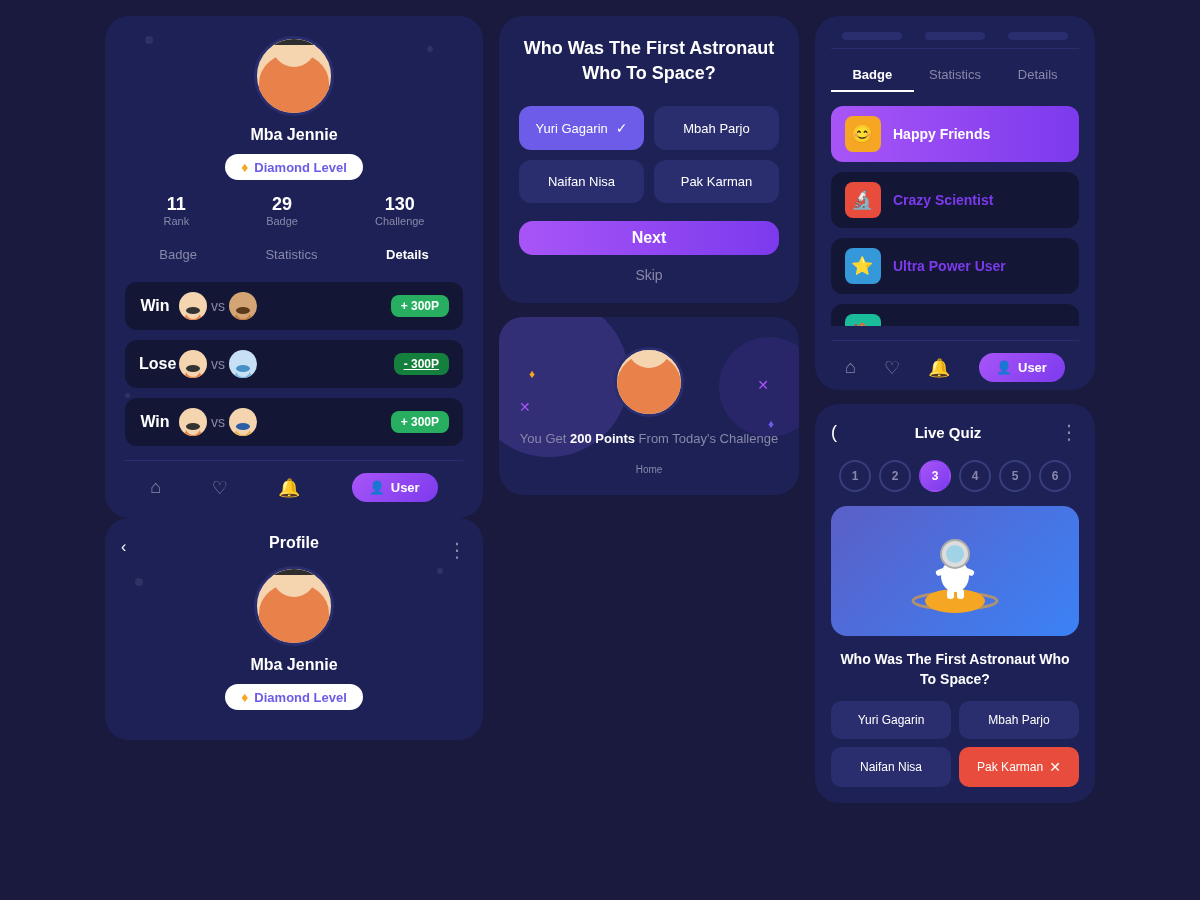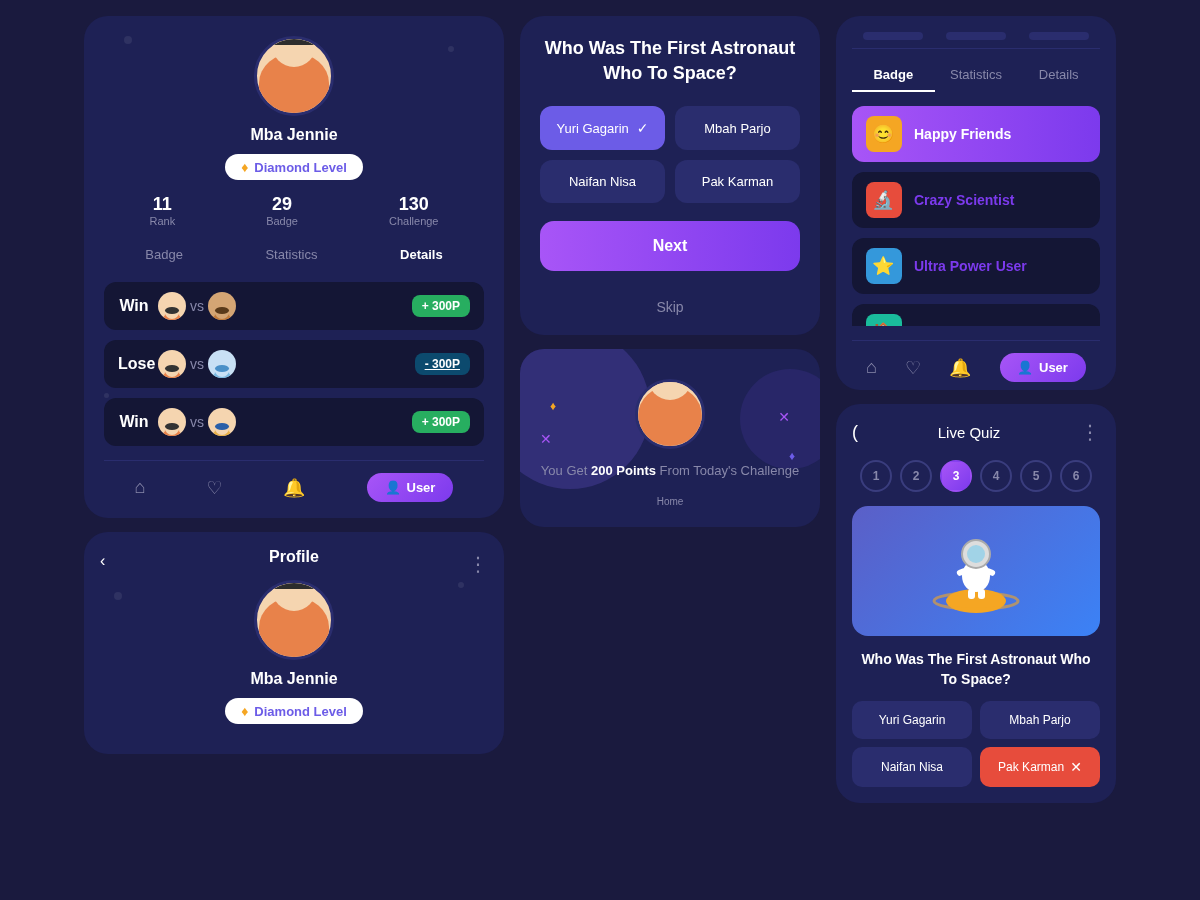--- a/index.html
+++ b/index.html
@@ -11,24 +11,23 @@
       overflow: hidden;
       display: flex;
       align-items: flex-start;
       justify-content: center;
       gap: 16px;
       padding: 16px;
     }
 
     
     .col1 {
-      width: 420px;
+      width: 378px;
       display: flex;
       flex-direction: column;
-      gap: 14px;
       flex-shrink: 0;
     }
 
     
     .col2 {
       width: 300px;
       display: flex;
       flex-direction: column;
       gap: 14px;
       flex-shrink: 0;
@@ -153,21 +152,21 @@
     .mini-av4 { background: #f5d5b0; }
     .vs-text { color: #8888aa; font-size: 14px; }
     .points-badge {
       border-radius: 8px;
       padding: 4px 10px;
       font-size: 12px;
       font-weight: 700;
       color: #fff;
     }
     .points-green { background: #27ae60; }
-    .points-red { background: #0c4a6e; text-decoration: underline; }
+    .points-red { background: #15803d; text-decoration: underline; }
 
     .nav-bar {
       display: flex;
       justify-content: space-around;
       align-items: center;
       margin-top: 14px;
       padding-top: 12px;
       border-top: 1px solid #2a2d6e;
     }
     .nav-icon { color: #8888aa; font-size: 18px; cursor: pointer; }
@@ -217,26 +216,26 @@
       cursor: pointer;
       display: flex; align-items: center; justify-content: center; gap: 8px;
     }
     .answer-btn.selected { background: #6c5ce7; }
     .check-icon { color: #fff; font-size: 14px; }
     .next-btn {
       width: 100%;
       background: linear-gradient(90deg, #a855f7, #7c3aed);
       border: none;
       border-radius: 14px;
-      padding: 16px;
+      padding: 8px;
       color: #fff;
       font-size: 16px;
       font-weight: 700;
       cursor: pointer;
-      margin-bottom: 28px;
+      margin-bottom: 12px;
     }
     .skip-link { color: #8888aa; font-size: 14px; cursor: pointer; }
 
     
     .congrats-card {
       text-align: center;
       background: #1e2155;
       border-radius: 24px;
       padding: 30px 20px 20px;
       position: relative;
@@ -332,21 +331,21 @@
       border-top: 1px solid #2a2d6e;
     }
 
     
     .live-quiz-card { padding: 16px; }
     .live-quiz-header {
       display: flex; align-items: center; justify-content: space-between;
       margin-bottom: 16px;
     }
     .lq-back { color: #fff; font-size: 18px; cursor: pointer; }
-    .lq-title { color: #fff; font-size: 15px; font-weight: 400; }
+    .lq-title { color: #fff; font-size: 15px; font-weight: 700; }
     .lq-more { color: #8888aa; font-size: 20px; cursor: pointer; }
 
     .lq-steps { display: flex; gap: 8px; margin-bottom: 14px; justify-content: center; }
     .lq-step {
       width: 32px; height: 32px; border-radius: 50%;
       border: 2px solid #3a3d7e;
       color: #8888aa;
       font-size: 12px; font-weight: 700;
       display: flex; align-items: center; justify-content: center;
       cursor: pointer;

